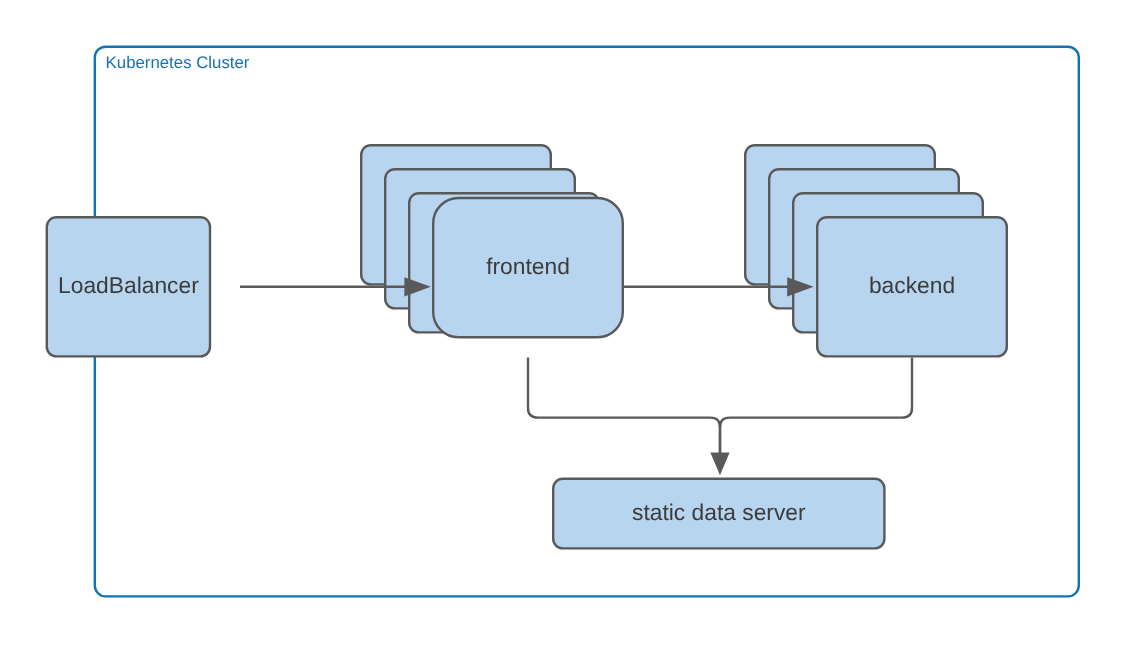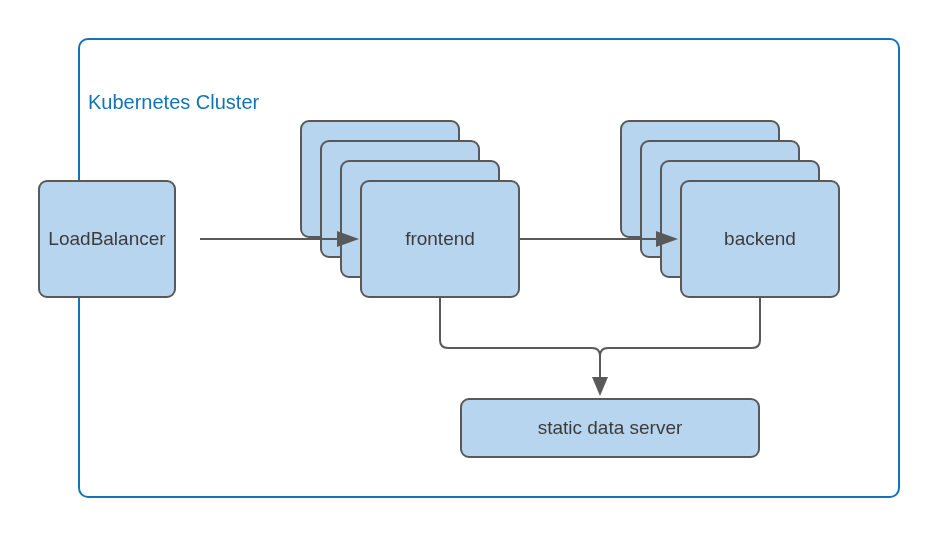--- a/index.html
+++ b/index.html
@@ -6,37 +6,37 @@
   .canvas{
     position:relative;width:940px;height:540px;background:#ffffff;
     font-family:"Liberation Sans",sans-serif;overflow:hidden;
   }
   .cluster{
     position:absolute;left:78px;top:38px;width:822px;height:460px;
     border:2.5px solid var(--cluster-border,#1273b7);
     border-radius:10px;box-sizing:border-box;background:transparent;
   }
   .cluster-title{
-    position:absolute;left:88px;top:44px;font-size:20px;line-height:1.2;
-    color:var(--cluster-title,#1273b7);white-space:nowrap;margin-top:46px;
+    position:absolute;left:88px;top:44px;font-size:14px;line-height:1.2;
+    color:var(--cluster-title,#1273b7);white-space:nowrap;
   }
   .node{
     position:absolute;width:160px;height:118px;box-sizing:border-box;
     background:var(--node-fill,#b8d5ef);
     border:2.5px solid var(--node-border,#595959);
     border-radius:9px;
     display:flex;align-items:center;justify-content:center;
   }
   .node span{font-size:19px;color:var(--node-text,#3c3c3c);white-space:nowrap;}
   .fe-b1{left:300px;top:120px;} .fe-b2{left:320px;top:140px;} .fe-b3{left:340px;top:160px;}
-  .fe-front{left:360px;top:180px;}
+  .fe-front{left:360px;top:164px;border-radius:22px;}
   .be-b1{left:620px;top:120px;} .be-b2{left:640px;top:140px;} .be-b3{left:660px;top:160px;}
   .be-front{left:680px;top:180px;}
   .lb{left:38px;top:180px;width:138px;}
-  .static{left:460px;top:398px;width:300px;height:60px;}
+  .static{left:460px;top:398px;width:278px;height:60px;}
   .edges{position:absolute;left:0;top:0;width:940px;height:540px;pointer-events:none;}
   .edge{stroke:var(--edge,#595959);stroke-width:2;fill:none;}
   .arrowhead{fill:var(--edge,#595959);stroke:none;}
 </style>
 </head>
 <body>
 
 <div class="canvas">
 
   <div class="cluster"></div>

